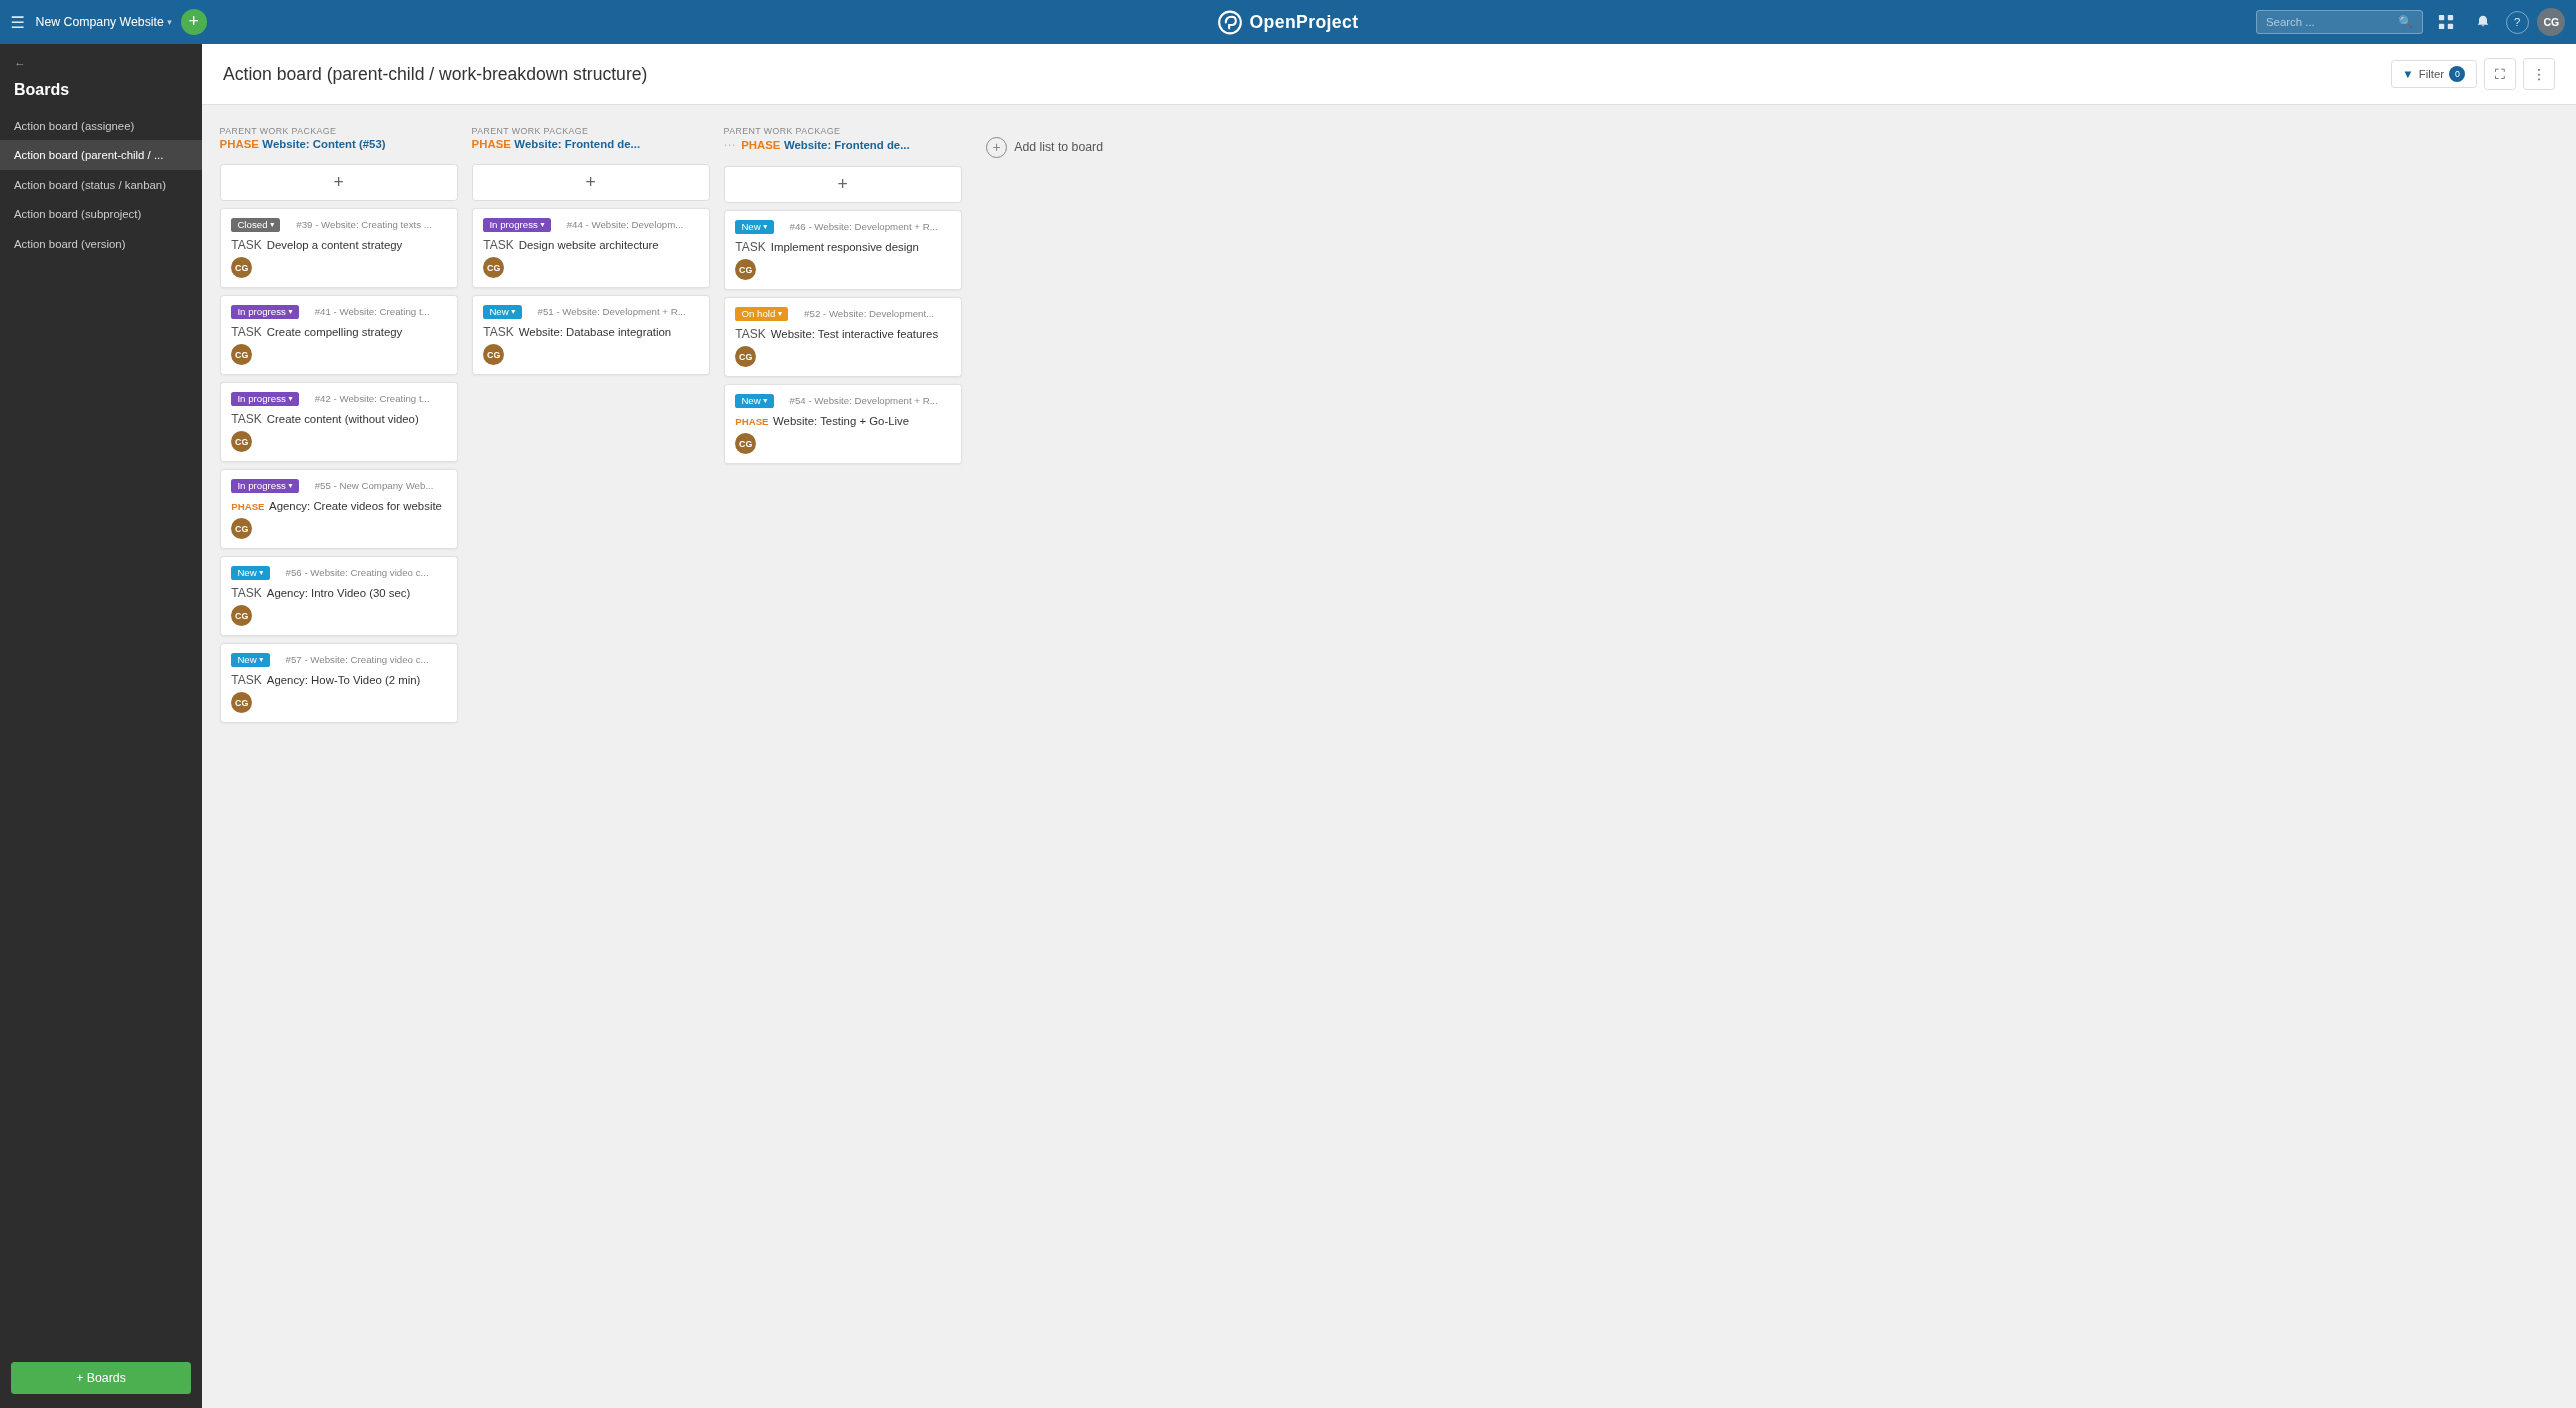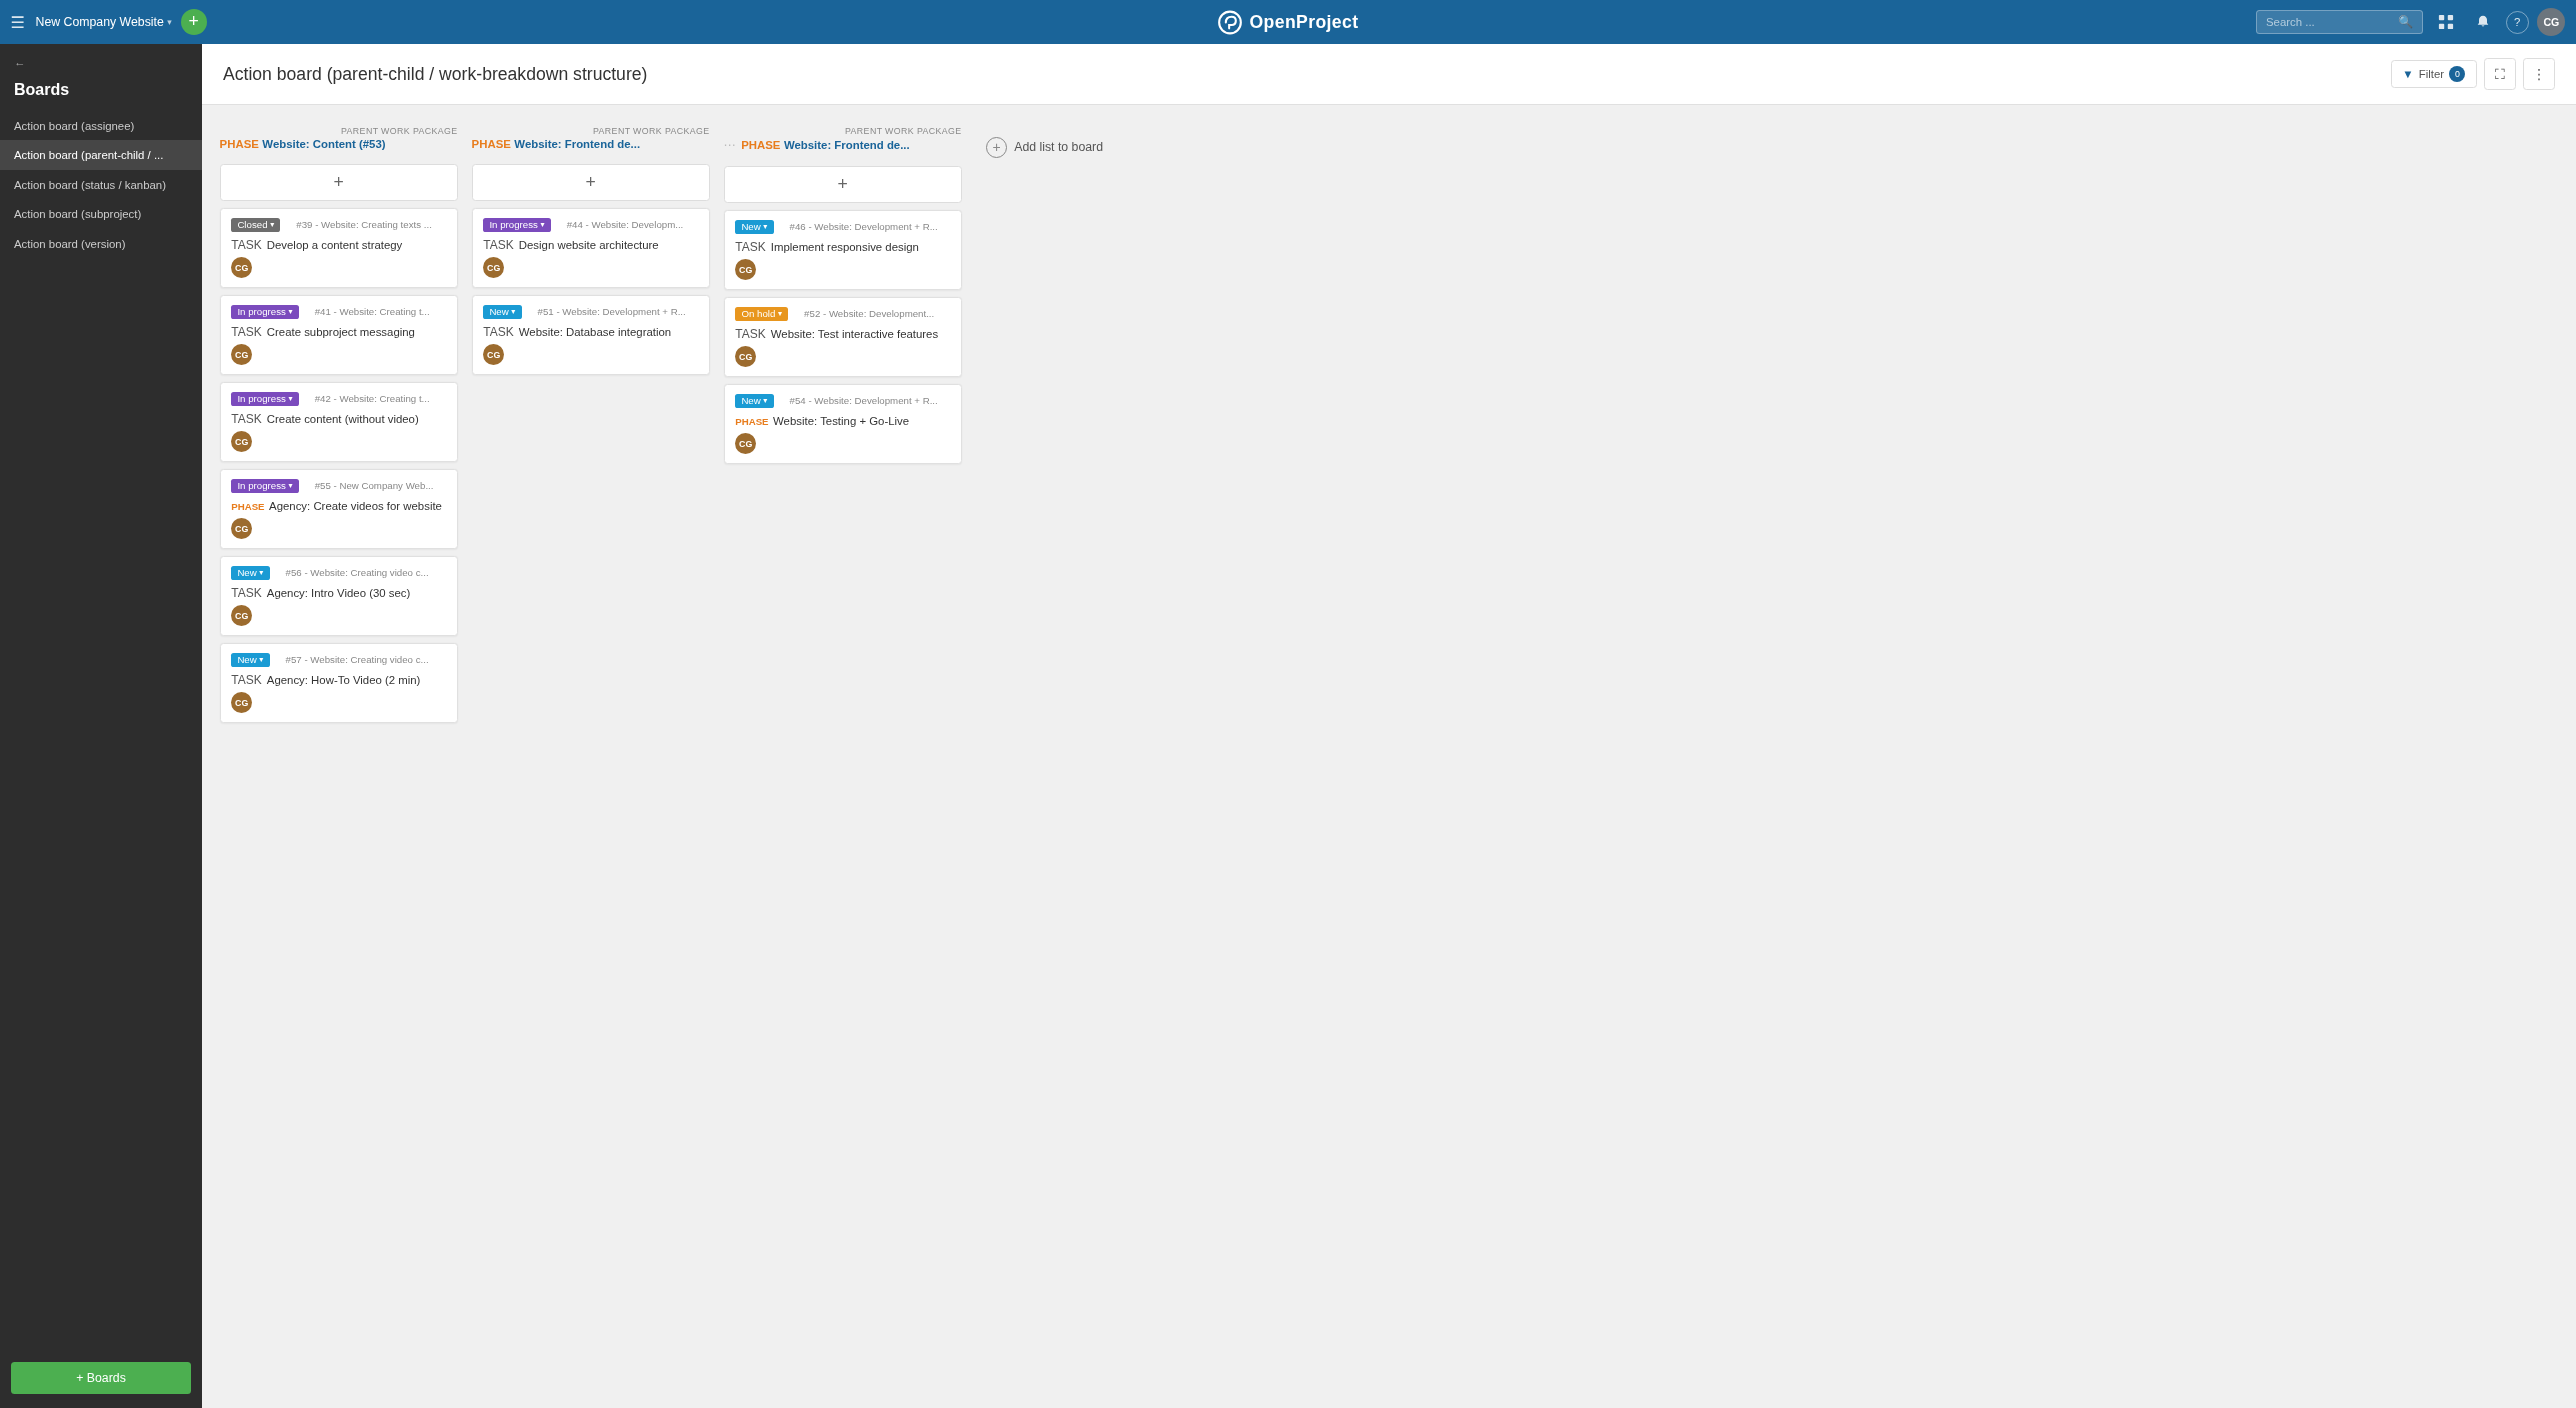--- a/index.html
+++ b/index.html
@@ -148,21 +148,21 @@
     }
 
     
     .board-column {
       width: 238px;
       flex-shrink: 0;
       display: flex;
       flex-direction: column;
       gap: 7px;
     }
-    .column-header { padding: 3.5px 0 7px; text-align: right; }
+    .column-header { padding: 3.5px 0 7px; }
     .column-type-label { font-size: 8.8px; color: #888; text-transform: uppercase; letter-spacing: 0.4px; margin-bottom: 1.8px; }
     .column-title-row { display: flex; align-items: center; gap: 3.5px; }
     .column-phase { font-size: 11.4px; font-weight: 700; color: #e87d1e; }
     .column-name { font-size: 11.4px; font-weight: 600; color: #1a6499; }
 
     
     .add-card-btn {
       border: 0.9px solid #ddd;
       border-radius: 3.5px;
       background: white;
@@ -319,21 +319,21 @@
               <span class="card-id">#39 - Website: Creating texts ...</span>
             </div>
             <div class="card-title-row"><span class="card-type">TASK </span><span class="card-name">Develop a content strategy</span></div>
             <div class="avatar-placeholder">CG</div>
           </div>
           <div class="card">
             <div class="card-meta">
               <span class="status-badge badge-inprogress">In progress <span class="dropdown-arrow">▾</span></span>
               <span class="card-id">#41 - Website: Creating t...</span>
             </div>
-            <div class="card-title-row"><span class="card-type">TASK </span><span class="card-name">Create subproject messaging</span></div>
+            <div class="card-title-row"><span class="card-type">TASK </span><span class="card-name">Create compelling strategy</span></div>
             <div class="avatar-placeholder">CG</div>
           </div>
           <div class="card">
             <div class="card-meta">
               <span class="status-badge badge-inprogress">In progress <span class="dropdown-arrow">▾</span></span>
               <span class="card-id">#42 - Website: Creating t...</span>
             </div>
             <div class="card-title-row"><span class="card-type">TASK </span><span class="card-name">Create content (without video)</span></div>
             <div class="avatar-placeholder">CG</div>
           </div>

